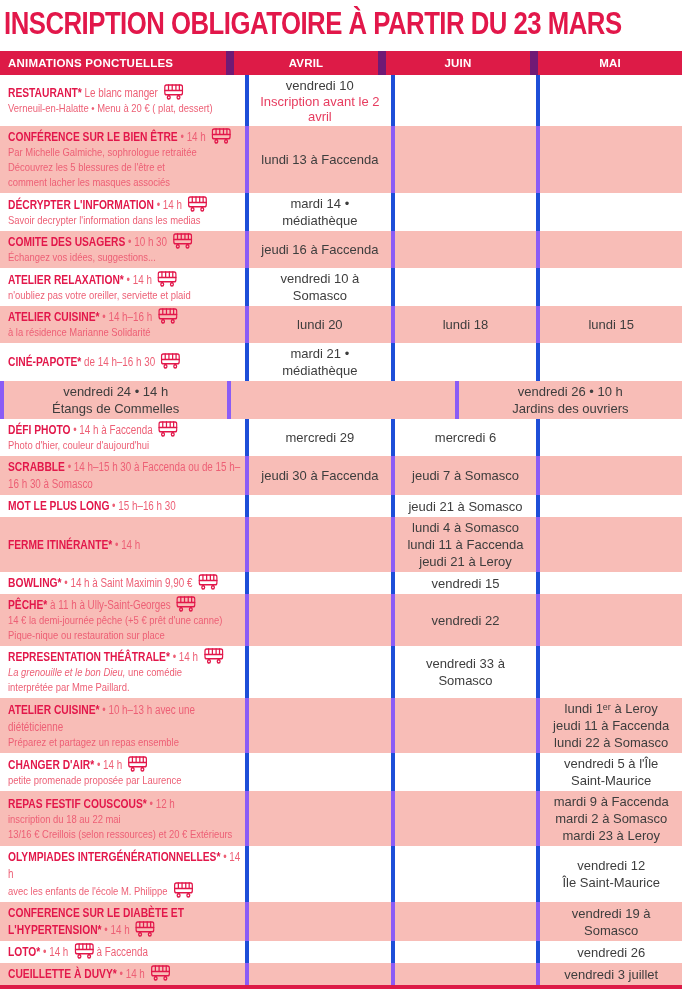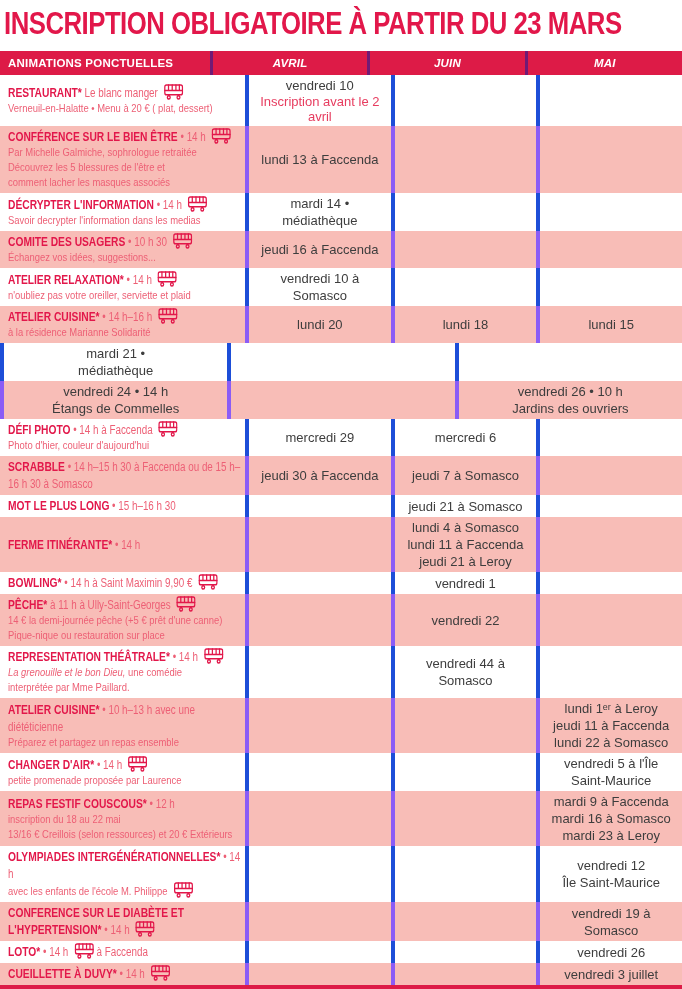--- a/index.html
+++ b/index.html
@@ -9,22 +9,22 @@
   h1.title{
     color:#e2174a;font-size:31px;font-weight:800;margin:6px 0 9px 4px;
     white-space:nowrap;letter-spacing:-0.6px;
     transform:scaleX(.83);transform-origin:left center;
   }
 
   .table{width:682px;}
   .thead{display:flex;}
   .hcell{background:#dd1b47;color:#fff;font-weight:700;font-size:11.5px;
     display:flex;align-items:center;height:24px;box-sizing:border-box;letter-spacing:.2px;}
-  .hcell.label{width:210px;padding-left:8px;}
-  .hcell.month{flex:1;justify-content:center;border-left:3px solid #701a75;font-style:italic;}
+  .hcell.label{width:226px;padding-left:8px;}
+  .hcell.month{flex:1;justify-content:center;border-left:8px solid #701a75;}
 
   .row{display:flex;align-items:stretch;min-height:20px;}
   .cell{box-sizing:border-box;}
   .cell.label{width:245px;padding:2px 2px 3px 8px;display:flex;flex-direction:column;justify-content:center;overflow:hidden;}
   .cell.month{flex:1;display:flex;flex-direction:column;justify-content:center;align-items:center;
     text-align:center;color:#3d3d3d;font-size:13px;padding:2px 2px;}
   .row.pink .cell{background:#f8bdb7;}
   .row.white .cell{background:#ffffff;}
   .row.pink .cell.month{border-left:4px solid #8b5cf6;}
   .row.white .cell.month{border-left:4px solid #1d4ed8;}
@@ -182,20 +182,32 @@
             <div class="mline">lundi 20</div>
           </div>
           <div class="cell month">
             <div class="mline">lundi 18</div>
           </div>
           <div class="cell month">
             <div class="mline">lundi 15</div>
           </div>
         </div>
         <div class="row white">
+          <div class="cell label">
+            <div class="squeeze">
+              <div class="lab-line"><span class="head">CINÉ-PAPOTE*</span><span class="head2"> de 14 h–16 h 30</span><svg class="bus" viewBox="0 0 34 23" width="24" height="16">
+                  <g fill="none" stroke="#e2174a" stroke-width="2.2" stroke-linecap="round">
+                    <rect x="1.5" y="1.5" width="31" height="14" rx="3"></rect>
+                    <path d="M1.5 9.5h31 M8 1.5v8 M14.5 1.5v8 M21 1.5v8 M27 1.5v8"></path>
+                    <circle cx="8.5" cy="19.2" r="2.5"></circle>
+                    <circle cx="25.5" cy="19.2" r="2.5"></circle>
+                  </g>
+                </svg></div>
+            </div>
+          </div>
           <div class="cell month">
             <div class="mline">mardi 21 •</div>
             <div class="mline">médiathèque</div>
           </div>
           <div class="cell month"></div>
           <div class="cell month"></div>
         </div>
         <div class="row pink">
           <div class="cell month">
             <div class="mline">vendredi 24 • 14 h</div>
@@ -277,21 +289,21 @@
                     <rect x="1.5" y="1.5" width="31" height="14" rx="3"></rect>
                     <path d="M1.5 9.5h31 M8 1.5v8 M14.5 1.5v8 M21 1.5v8 M27 1.5v8"></path>
                     <circle cx="8.5" cy="19.2" r="2.5"></circle>
                     <circle cx="25.5" cy="19.2" r="2.5"></circle>
                   </g>
                 </svg></div>
             </div>
           </div>
           <div class="cell month"></div>
           <div class="cell month">
-            <div class="mline">vendredi 1</div>
+            <div class="mline">vendredi 15</div>
           </div>
           <div class="cell month"></div>
         </div>
         <div class="row pink">
           <div class="cell label">
             <div class="squeeze">
               <div class="lab-line"><span class="head">PÊCHE*</span><span class="head2"> à 11 h à Ully-Saint-Georges</span><svg class="bus" viewBox="0 0 34 23" width="24" height="16">
                   <g fill="none" stroke="#e2174a" stroke-width="2.2" stroke-linecap="round">
                     <rect x="1.5" y="1.5" width="31" height="14" rx="3"></rect>
                     <path d="M1.5 9.5h31 M8 1.5v8 M14.5 1.5v8 M21 1.5v8 M27 1.5v8"></path>
@@ -319,21 +331,21 @@
                     <circle cx="8.5" cy="19.2" r="2.5"></circle>
                     <circle cx="25.5" cy="19.2" r="2.5"></circle>
                   </g>
                 </svg></div>
               <div class="desc"><i>La grenouille et le bon Dieu,</i><span> une comédie</span></div>
               <div class="desc"><span>interprétée par Mme Paillard.</span></div>
             </div>
           </div>
           <div class="cell month"></div>
           <div class="cell month">
-            <div class="mline">vendredi 44 à</div>
+            <div class="mline">vendredi 33 à</div>
             <div class="mline">Somasco</div>
           </div>
           <div class="cell month"></div>
         </div>
         <div class="row pink">
           <div class="cell label">
             <div class="squeeze">
               <div class="lab-line"><span class="head">ATELIER CUISINE*</span><span class="head2"> • 10 h–13 h avec une diététicienne</span></div>
               <div class="desc"><span>Préparez et partagez un repas ensemble</span></div>
             </div>
@@ -372,21 +384,21 @@
             <div class="squeeze">
               <div class="lab-line"><span class="head">REPAS FESTIF COUSCOUS*</span><span class="head2"> • 12 h</span></div>
               <div class="desc"><span>inscription du 18 au 22 mai</span></div>
               <div class="desc"><span>13/16 € Creillois (selon ressources) et 20 € Extérieurs</span></div>
             </div>
           </div>
           <div class="cell month"></div>
           <div class="cell month"></div>
           <div class="cell month">
             <div class="mline">mardi 9 à Faccenda</div>
-            <div class="mline">mardi 16 à Somasco</div>
+            <div class="mline">mardi 2 à Somasco</div>
             <div class="mline">mardi 23 à Leroy</div>
           </div>
         </div>
         <div class="row white">
           <div class="cell label">
             <div class="squeeze">
               <div class="lab-line"><span class="head">OLYMPIADES INTERGÉNÉRATIONNELLES*</span><span class="head2"> • 14 h</span></div>
               <div class="desc"><span>avec les enfants de l'école M. Philippe</span><svg class="bus" viewBox="0 0 34 23" width="24" height="16">
                   <g fill="none" stroke="#e2174a" stroke-width="2.2" stroke-linecap="round">
                     <rect x="1.5" y="1.5" width="31" height="14" rx="3"></rect>

